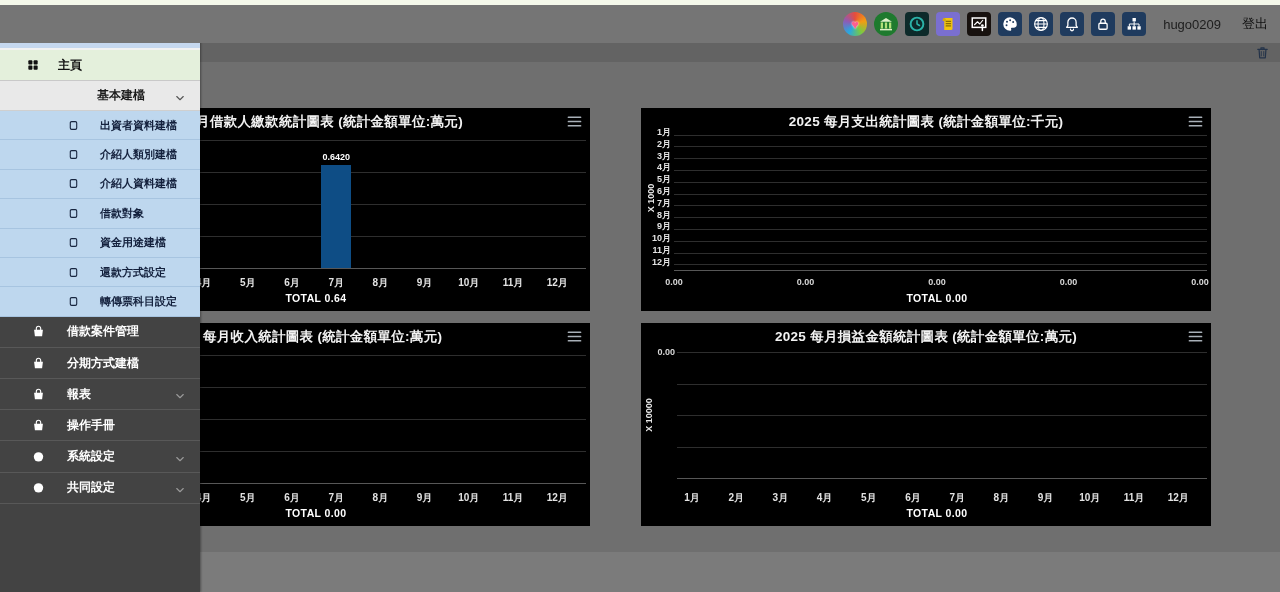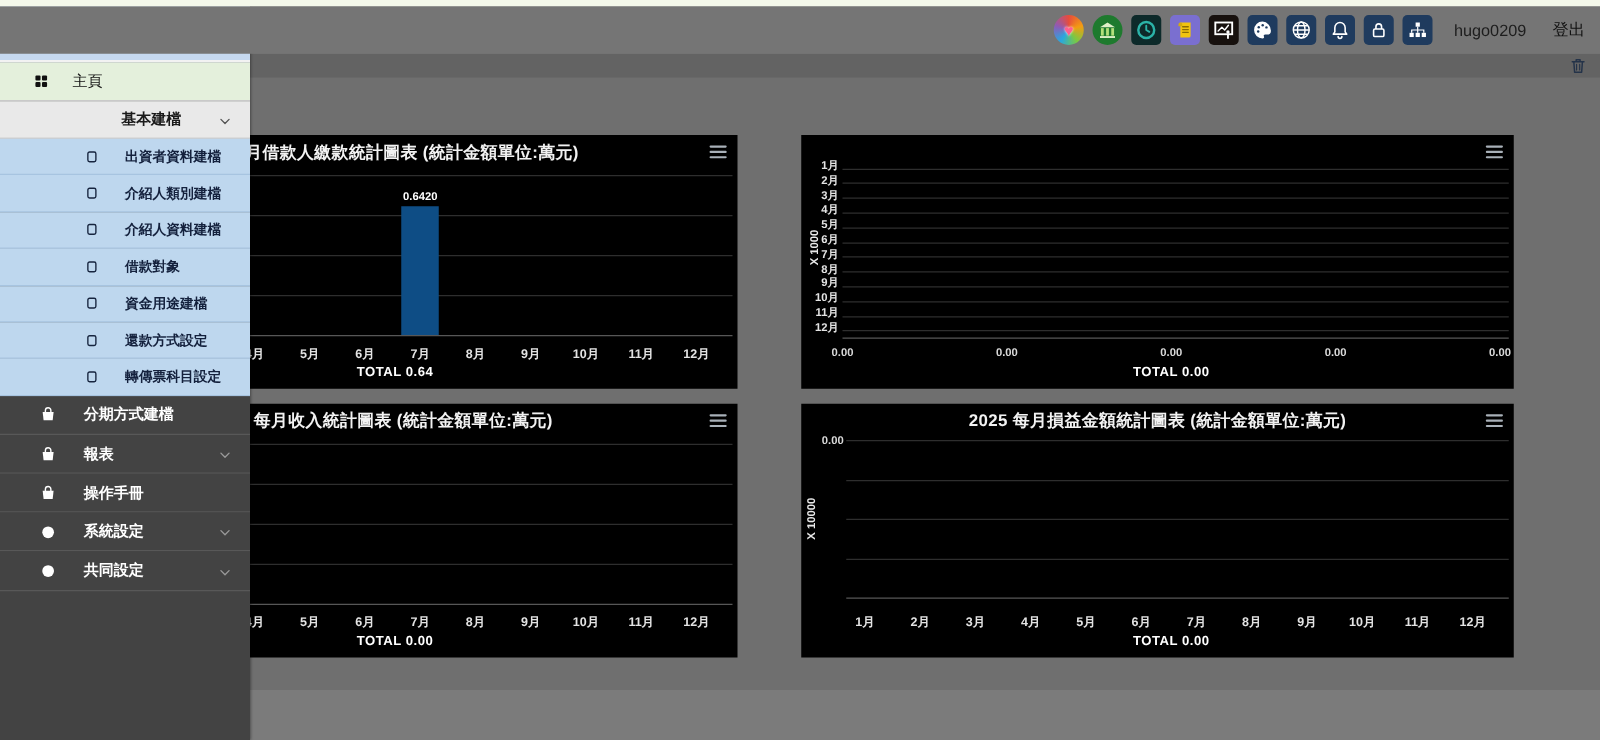--- a/index.html
+++ b/index.html
@@ -27,21 +27,21 @@
            box-shadow:1px 0 2px rgba(0,0,0,.35);}
   .sb-header{height:45px;background:#c5d8ef;border-bottom:2px solid #f2f2f2;display:flex;align-items:center;
              padding-left:22px;box-sizing:border-box;}
   .sb-header span{font-size:13px;font-weight:bold;color:#1d2c52;}
   .sb-row{display:flex;align-items:center;box-sizing:border-box;cursor:pointer;position:relative;}
   .sb-row .ic{display:flex;align-items:center;justify-content:center;flex:0 0 auto;}
   .sb-row .ic svg{display:block;}
   .sb-row .chev{position:absolute;right:14px;width:12px;height:12px;}
   .sb-home{height:31px;background:#e4f0dc;border-bottom:1px solid #c9c9c9;padding-left:26px;}
   .sb-home .ic{width:14px;height:14px;margin-right:18px;color:#111;}
-  .sb-home .lbl{font-size:12px;font-weight:normal;color:#101010;}
+  .sb-home .lbl{font-size:12px;font-weight:bold;color:#101010;}
   .sb-group{height:30px;background:#e9e9e9;border-bottom:1px solid #cfcfcf;padding-left:97px;}
   .sb-group .lbl{font-size:12px;font-weight:bold;color:#1a1a1a;}
   .sb-group .chev{color:#555;}
   .sb-sub{height:29.4px;background:#bed7ee;border-bottom:1px solid #a7c4e0;padding-left:68px;}
   .sb-sub .ic{width:11px;height:13px;margin-right:21px;color:#17253f;}
   .sb-sub .lbl{font-size:11px;font-weight:bold;color:#14213d;}
   .sb-dark{height:31.2px;background:#434343;border-bottom:1px solid #585858;padding-left:31px;}
   .sb-dark .ic{width:15px;height:15px;margin-right:21px;color:#fff;}
   .sb-dark .lbl{font-size:12px;font-weight:bold;color:#fff;}
   .sb-dark .chev{color:#9a9a9a;}
@@ -178,20 +178,21 @@
       <div class="vmonth" style="left: 294.2px;">7月</div>
       <div class="vmonth" style="left: 338.4px;">8月</div>
       <div class="vmonth" style="left: 382.6px;">9月</div>
       <div class="vmonth" style="left: 426.8px;">10月</div>
       <div class="vmonth" style="left: 471px;">11月</div>
       <div class="vmonth" style="left: 515.2px;">12月</div>
       <div class="bar" style="left: 301.2px; width: 30px; top: 57.28px; height: 102.72px;"></div>
       <div class="barlbl" style="left: 286.2px; top: 44.28px;">0.6420</div>
     </div>
   <div class="panel" id="p2">
+    <div class="ptitle">2025 每月支出統計圖表 (統計金額單位:千元)</div>
     <span class="pmenu"><svg viewBox="0 0 24 24">
           <path d="M3.5 6h17M3.5 12h17M3.5 18h17" stroke="#a8b0b8" stroke-width="2.4" stroke-linecap="round" stroke-linejoin="round"></path>
         </svg></span>
     <div class="ptotal">TOTAL 0.00</div>
   <div class="hmonth" style="top: 18px;">1月</div>
       <div class="gl" style="left: 33px; top: 26.5px; width: 533px;"></div>
       <div class="hmonth" style="top: 29.8px;">2月</div>
       <div class="gl" style="left: 33px; top: 38.3px; width: 533px;"></div>
       <div class="hmonth" style="top: 41.6px;">3月</div>
       <div class="gl" style="left: 33px; top: 50.1px; width: 533px;"></div>
@@ -350,20 +351,29 @@
           </span>
           <span class="lbl">轉傳票科目設定</span>
         </div>
         <div class="sb-row sb-dark">
           <span class="ic">
             <svg viewBox="0 0 24 24">
               <path d="M8.5 9.5V7a3.5 3.5 0 0 1 7 0v2.5" fill="none" stroke="currentColor" stroke-width="1.8"></path>
               <path d="M5 9h14l-1.2 10.5H6.2z" fill="currentColor"></path>
             </svg>
           </span>
+          <span class="lbl">借款案件管理</span>
+        </div>
+        <div class="sb-row sb-dark">
+          <span class="ic">
+            <svg viewBox="0 0 24 24">
+              <path d="M8.5 9.5V7a3.5 3.5 0 0 1 7 0v2.5" fill="none" stroke="currentColor" stroke-width="1.8"></path>
+              <path d="M5 9h14l-1.2 10.5H6.2z" fill="currentColor"></path>
+            </svg>
+          </span>
           <span class="lbl">分期方式建檔</span>
         </div>
         <div class="sb-row sb-dark">
           <span class="ic">
             <svg viewBox="0 0 24 24">
               <path d="M8.5 9.5V7a3.5 3.5 0 0 1 7 0v2.5" fill="none" stroke="currentColor" stroke-width="1.8"></path>
               <path d="M5 9h14l-1.2 10.5H6.2z" fill="currentColor"></path>
             </svg>
           </span>
           <span class="lbl">報表</span>

